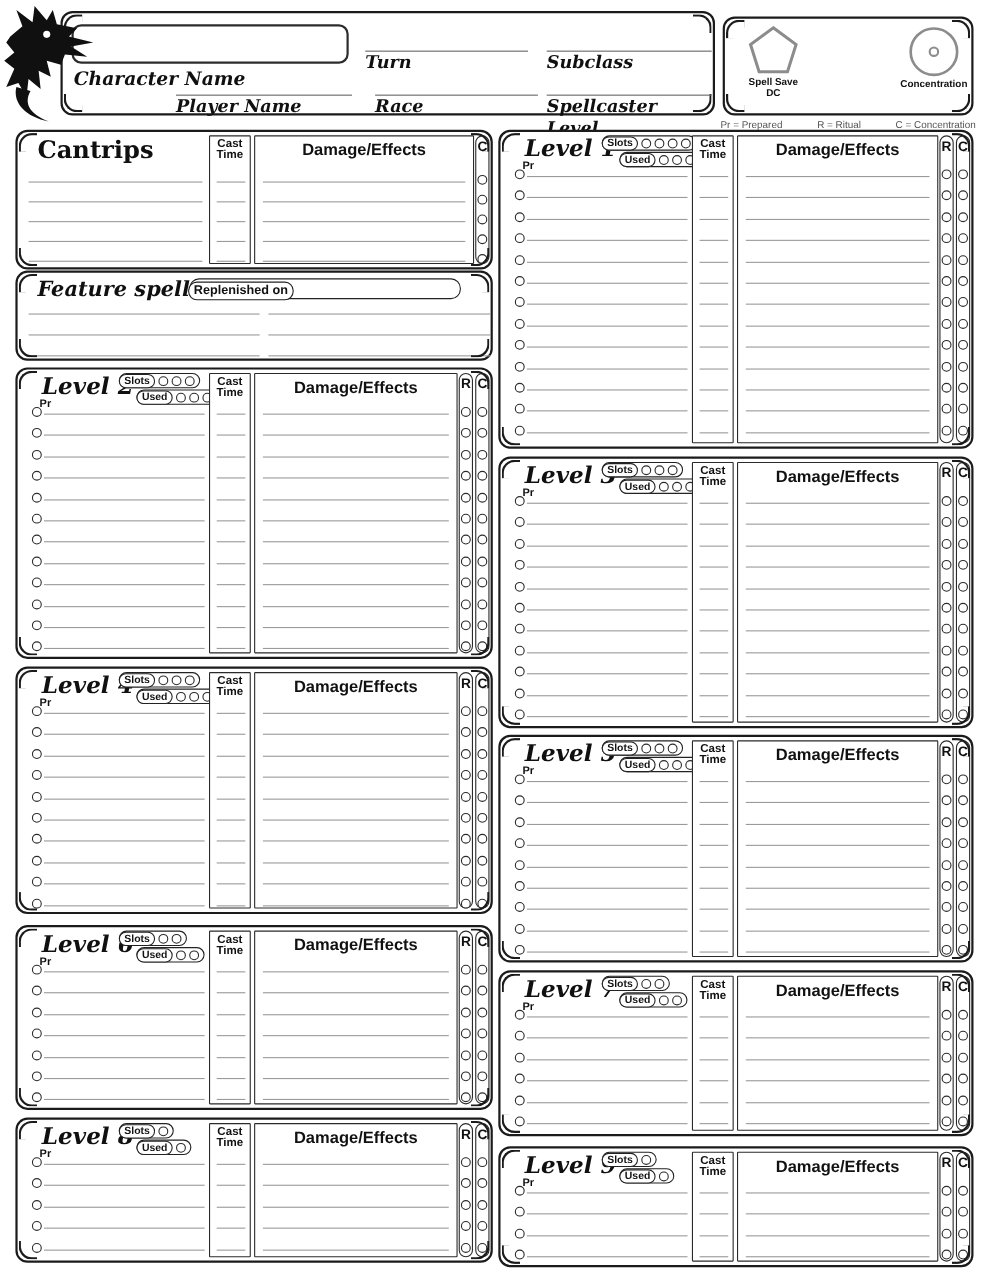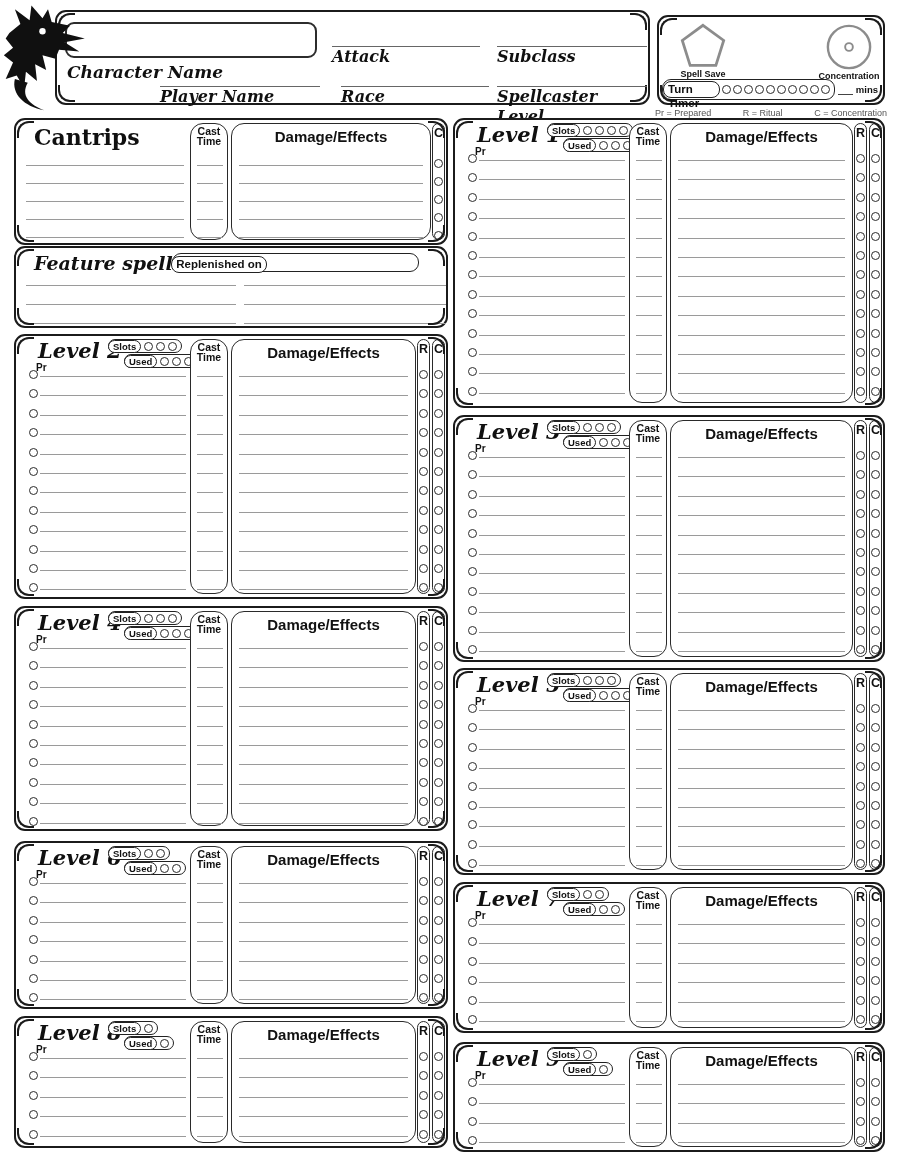--- a/index.html
+++ b/index.html
@@ -49,21 +49,21 @@
   .feature-title{position:absolute;left:18px;top:4px;font-size:19px}
   .slots-area{position:absolute;left:92px;top:3px;display:flex;flex-direction:column;align-items:flex-start}
   .slot-wrap{display:flex;align-items:center;gap:3px;border:1.5px solid #222;border-radius:8px;
              padding:0 4px 0 0;height:14px;background:#fff;box-sizing:border-box}
   .slot-wrap.used{margin-left:16px;margin-top:1px}
   .tag{border:1.5px solid #222;border-radius:7px;padding:0 4px;font:700 9.5px "Liberation Sans",sans-serif;
        height:13px;line-height:11px;box-sizing:border-box;background:#fff;color:#111;display:inline-block}
   .slot-wrap .tag{margin:-1px 0 -1px -1px}
   .tag.big{font:700 11.5px "Liberation Sans",sans-serif;height:17px;line-height:14px;border-radius:8px}
   .pr-label{position:absolute;left:20px;top:26px;font:700 10px "Liberation Sans",sans-serif}
-  .colbox{position:absolute;top:3px;bottom:3px;border:1.8px solid #2a2a2a;border-radius:13px;
+  .colbox{position:absolute;top:3px;bottom:3px;border:1.8px solid #2a2a2a;border-radius:1px;
           background:#fff;box-sizing:border-box}
   .colbox.narrow{border-radius:7px}
   .colhead{text-align:center;font:700 10.5px "Liberation Sans",sans-serif;padding-top:2px;color:#111}
   .colhead .chl{display:block;line-height:10px}
   .colhead.big{font-size:15px;padding-top:4px}
   .narrow .colhead{font-size:12.5px;padding-top:2px}
   .circ{width:9px;height:9px;border:1.5px solid #2b2b2b;border-radius:50%;background:#fff;
         box-sizing:border-box;flex:0 0 auto}
   .circ.abs{position:absolute}
   .rline{position:absolute;border-top:1.5px solid #9a9a9a;height:0}
@@ -86,21 +86,21 @@
 
   <div id="main-header" class="panel abs-panel">
     <span class="corner tl"></span>
     <span class="corner tr"></span>
     <span class="corner bl"></span>
     <span class="corner br"></span>
     <input id="char-input" value="" style="">
     <div id="char-label" class="fancy flabel">Character Name</div>
     <div id="f-class" class="hfield">
       <div class="fline"></div>
-      <div class="fancy flabel">Attack</div>
+      <div class="fancy flabel">Turn</div>
     </div>
     <div id="f-subclass" class="hfield">
       <div class="fline"></div>
       <div class="fancy flabel">Subclass</div>
     </div>
     <div id="f-player" class="hfield">
       <div class="fline"></div>
       <div class="fancy flabel">Player Name</div>
     </div>
     <div id="f-race" class="hfield">
@@ -128,39 +128,20 @@
       </div>
     </div>
     <div id="st-conc" class="stat">
       <svg width="48" height="48" viewBox="0 0 100 100">
         <circle cx="50" cy="50" r="44" fill="none" stroke="#8c8c8c" stroke-width="5"></circle>
         <circle cx="50" cy="50" r="8" fill="none" stroke="#8c8c8c" stroke-width="4"></circle>
       </svg>
       <div class="stat-lbl">
         <span>Concentration</span>
       </div>
-    </div>
-    <div id="turn-timer">
-      <span class="tt-wrap">
-        <span class="tag big">Turn Timer</span>
-        <span id="tt-circles" style="display:flex;gap:2px">
-            <div class="circ"></div>
-            <div class="circ"></div>
-            <div class="circ"></div>
-            <div class="circ"></div>
-            <div class="circ"></div>
-            <div class="circ"></div>
-            <div class="circ"></div>
-            <div class="circ"></div>
-            <div class="circ"></div>
-            <div class="circ"></div>
-          </span>
-      </span>
-      <span class="mins-line"></span>
-      <span class="mins">mins</span>
     </div>
   </div>
 
   <div id="legend">
     <span>Pr = Prepared</span>
     <span>R = Ritual</span>
     <span>C = Concentration</span>
   </div>
 
 <div class="col" style="left: 14px; width: 434px;">

